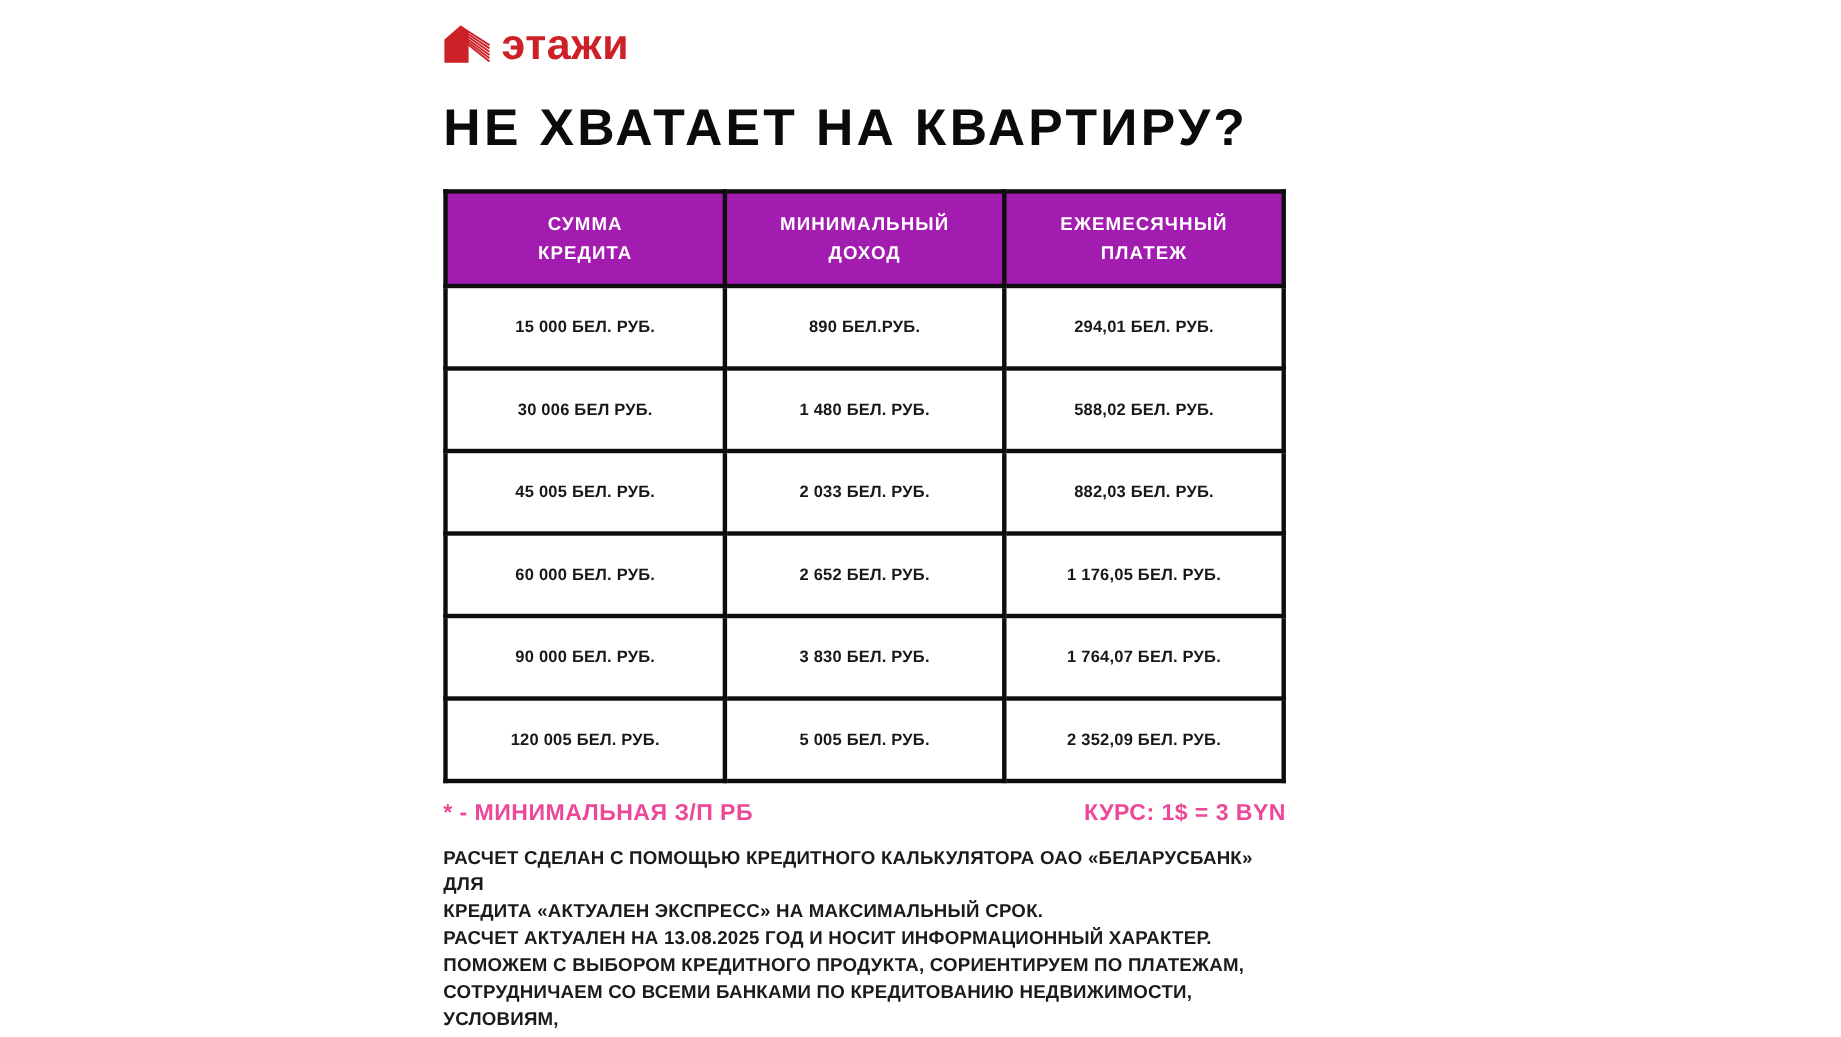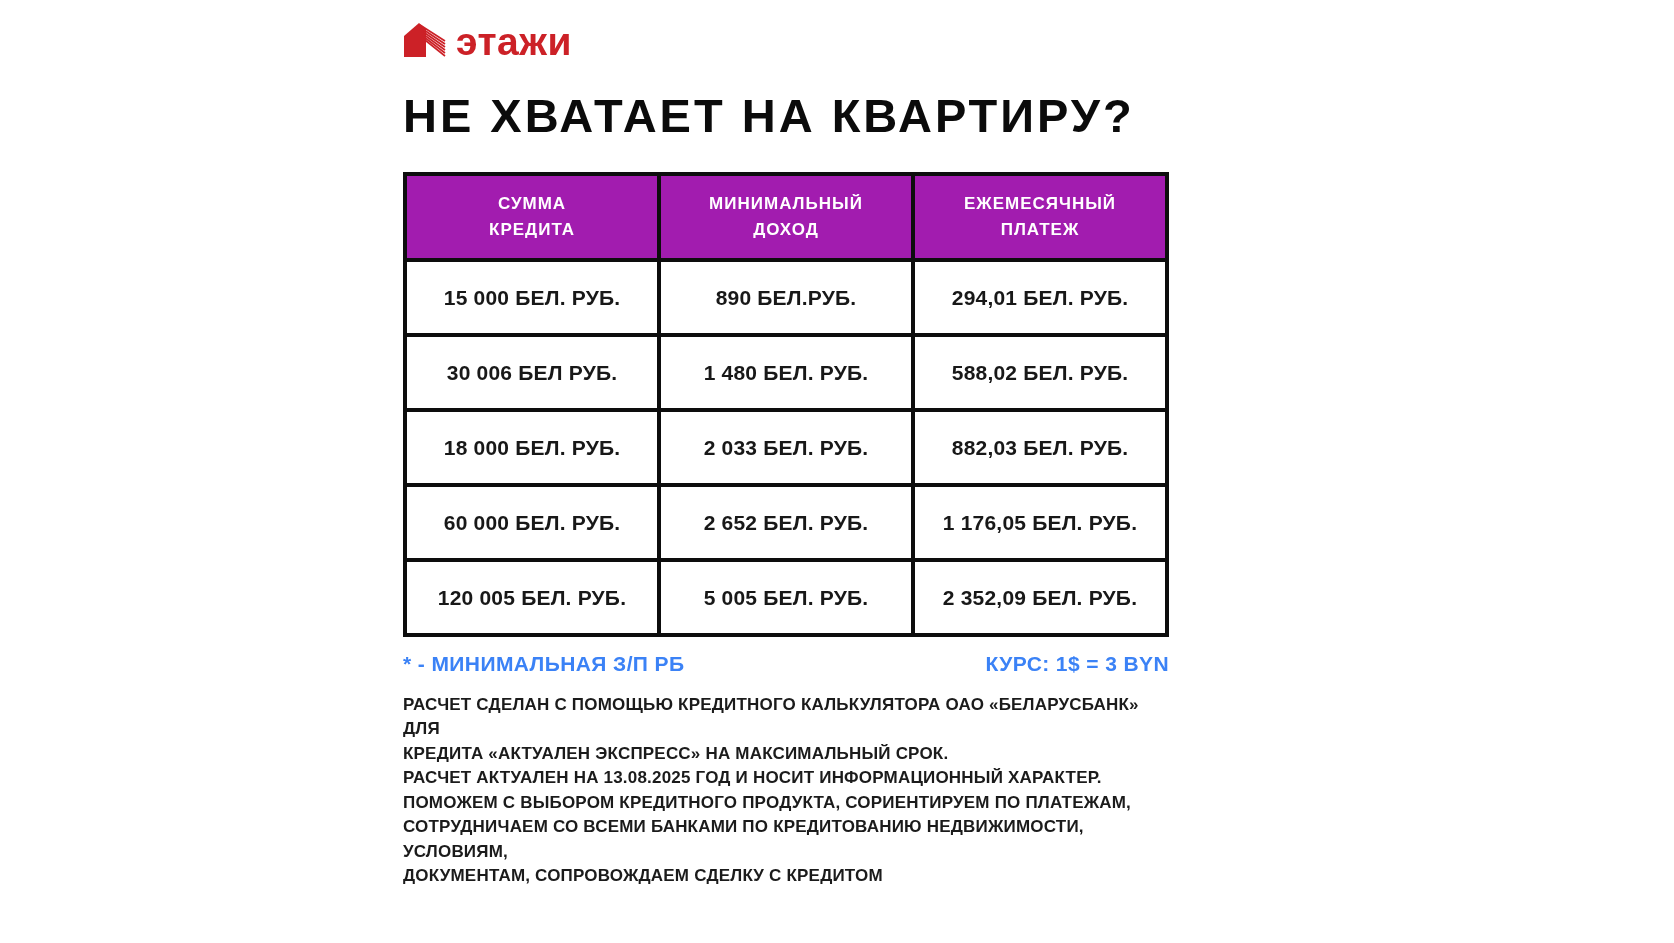--- a/index.html
+++ b/index.html
@@ -48,32 +48,32 @@
     color: #ffffff;
     height: 86px;
     font-size: 17px; font-weight: 600;
     letter-spacing: 1px;
     line-height: 1.55;
     white-space: pre-line;
   }
   .credit-table td {
     height: 75px;
     background: #ffffff;
-    font-size: 21px; font-weight: 600;
+    font-size: 15px; font-weight: 600;
     color: #181818;
     letter-spacing: 0.2px;
   }
   
   .footnote-row {
     margin-top: 15px;
     display: flex;
     justify-content: space-between;
     align-items: flex-end;
     font-size: 21px; font-weight: 700;
-    color: #3b82f6;
+    color: #ec4899;
     letter-spacing: 0.4px;
   }
   
   .disclaimer {
     margin-top: 17px;
     font-size: 17px; font-weight: 600;
     color: #1b1b1b;
     line-height: 1.44;
     letter-spacing: 0.2px;
   }
@@ -116,28 +116,33 @@
         <td>15 000 БЕЛ. РУБ.</td>
         <td>890 БЕЛ.РУБ.</td>
         <td>294,01 БЕЛ. РУБ.</td>
       </tr>
       <tr>
         <td>30 006 БЕЛ РУБ.</td>
         <td>1 480 БЕЛ. РУБ.</td>
         <td>588,02 БЕЛ. РУБ.</td>
       </tr>
       <tr>
-        <td>18 000 БЕЛ. РУБ.</td>
+        <td>45 005 БЕЛ. РУБ.</td>
         <td>2 033 БЕЛ. РУБ.</td>
         <td>882,03 БЕЛ. РУБ.</td>
       </tr>
       <tr>
         <td>60 000 БЕЛ. РУБ.</td>
         <td>2 652 БЕЛ. РУБ.</td>
         <td>1 176,05 БЕЛ. РУБ.</td>
+      </tr>
+      <tr>
+        <td>90 000 БЕЛ. РУБ.</td>
+        <td>3 830 БЕЛ. РУБ.</td>
+        <td>1 764,07 БЕЛ. РУБ.</td>
       </tr>
       <tr>
         <td>120 005 БЕЛ. РУБ.</td>
         <td>5 005 БЕЛ. РУБ.</td>
         <td>2 352,09 БЕЛ. РУБ.</td>
       </tr>
     </tbody>
   </table>
 
   <div class="footnote-row">

